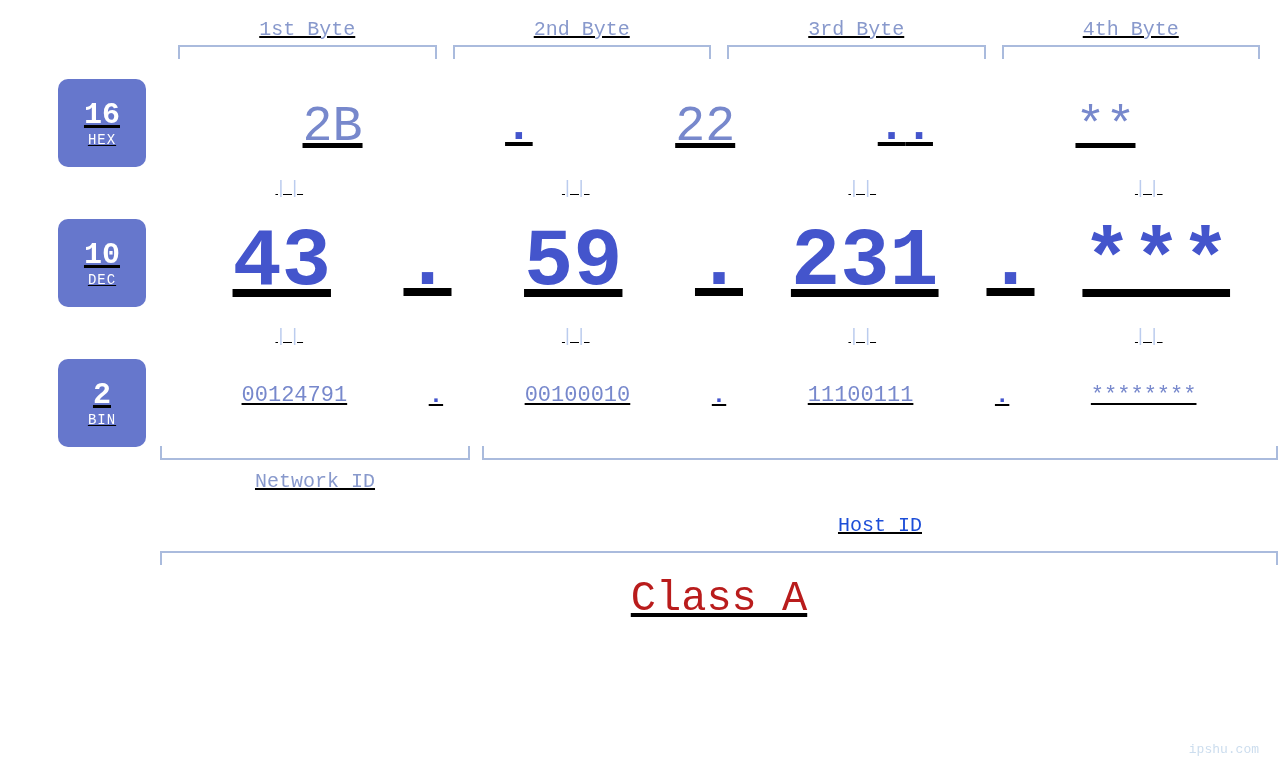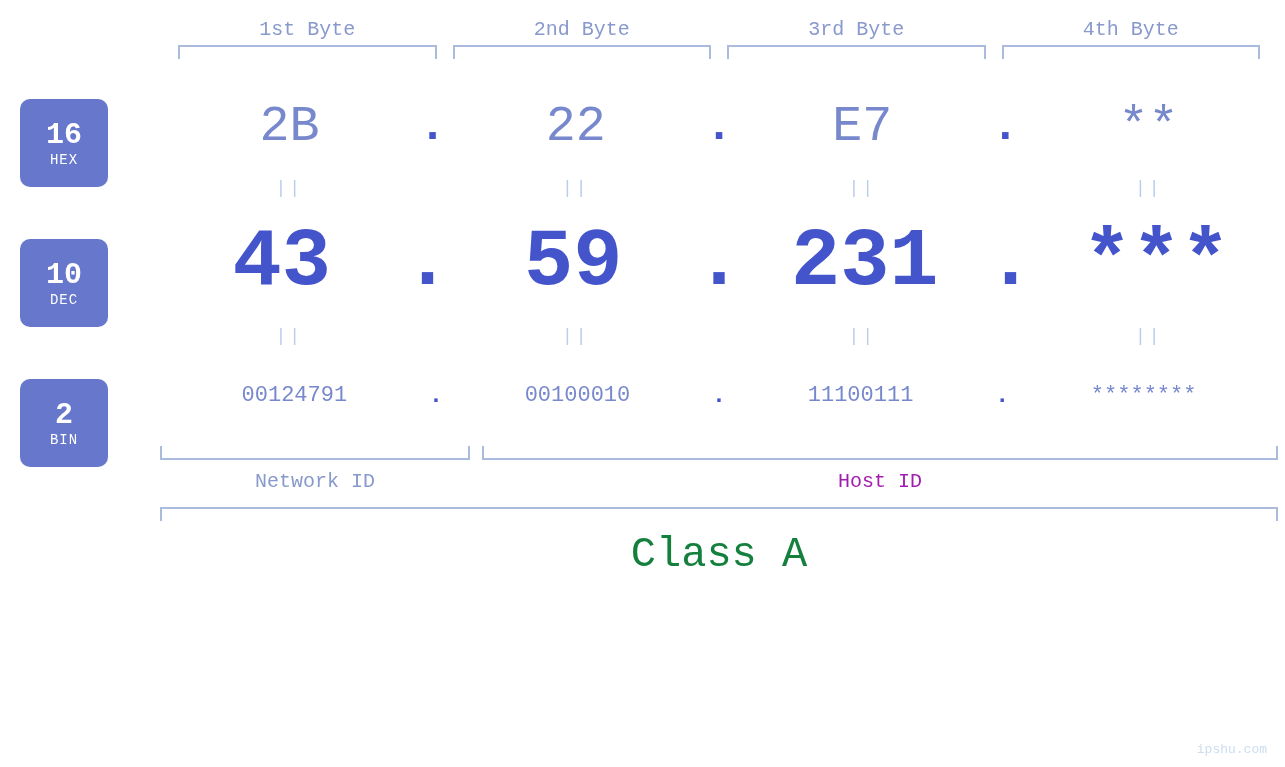--- a/index.html
+++ b/index.html
@@ -23,20 +23,21 @@
 
     .full-layout {
       width: 1285px;
       height: 767px;
       position: relative;
       overflow: hidden;
     }
 
     .inner {
       padding: 18px 7px 0 20px;
+      text-decoration: underline;
     }
 
     
     .top-row {
       display: flex;
       margin-left: 150px;
       margin-right: 10px;
       margin-bottom: 4px;
     }
 
@@ -77,21 +78,22 @@
       flex-direction: column;
       width: 140px;
       align-items: flex-start;
       padding-top: 0;
       gap: 0;
     }
 
     .badge-wrap {
       height: 108px;
       display: flex;
-      align-items: flex-end;
+      align-items: flex-start;
+      margin-left: 38px;
     }
 
     .badge-wrap.eq-gap {
       height: 32px;
     }
 
     .badge-item {
       background: #6677cc;
       border-radius: 10px;
       width: 88px;
@@ -197,50 +199,51 @@
       color: #8899cc;
       font-size: 20px;
       font-family: 'Courier New', monospace;
     }
 
     .id-gap { width: 12px; }
 
     .id-host {
       flex: 1;
       text-align: center;
-      color: #a21caf;
+      color: #1d4ed8;
       font-size: 20px;
       font-family: 'Courier New', monospace;
+      margin-top: 44px;
     }
 
     .class-area {
       margin-left: 140px;
       margin-top: 14px;
     }
 
     .class-bracket {
       border-top: 2px solid #aabbdd;
       border-left: 2px solid #aabbdd;
       border-right: 2px solid #aabbdd;
       height: 14px;
       margin-right: 0px;
     }
 
     .class-text {
       text-align: center;
-      color: #15803d;
+      color: #b91c1c;
       font-size: 42px;
       font-family: 'Courier New', monospace;
       margin-top: 10px;
     }
 
     .watermark2 {
       position: absolute;
       bottom: 10px;
-      right: 18px;
+      right: 26px;
       color: #ccddee;
       font-size: 13px;
       font-family: 'Courier New', monospace;
     }
   </style>
 </head>
 <body>
 
 <div class="full-layout">
   <div class="inner">
@@ -284,21 +287,20 @@
         </div>
       </div>
 
       <div class="right-content">
 
         <div class="values-row" style="min-height:95px;">
           <div class="val-cell hex">2B</div>
           <span class="sep-dot hex">.</span>
           <div class="val-cell hex">22</div>
           <span class="sep-dot hex">.</span>
-          <div class="val-cell hex">E7</div>
           <span class="sep-dot hex">.</span>
           <div class="val-cell hex">**</div>
         </div>
 
         <div class="eq-row">
           <div class="eq-cell">||</div>
           <span class="eq-sep"></span>
           <div class="eq-cell">||</div>
           <span class="eq-sep"></span>
           <div class="eq-cell">||</div>

